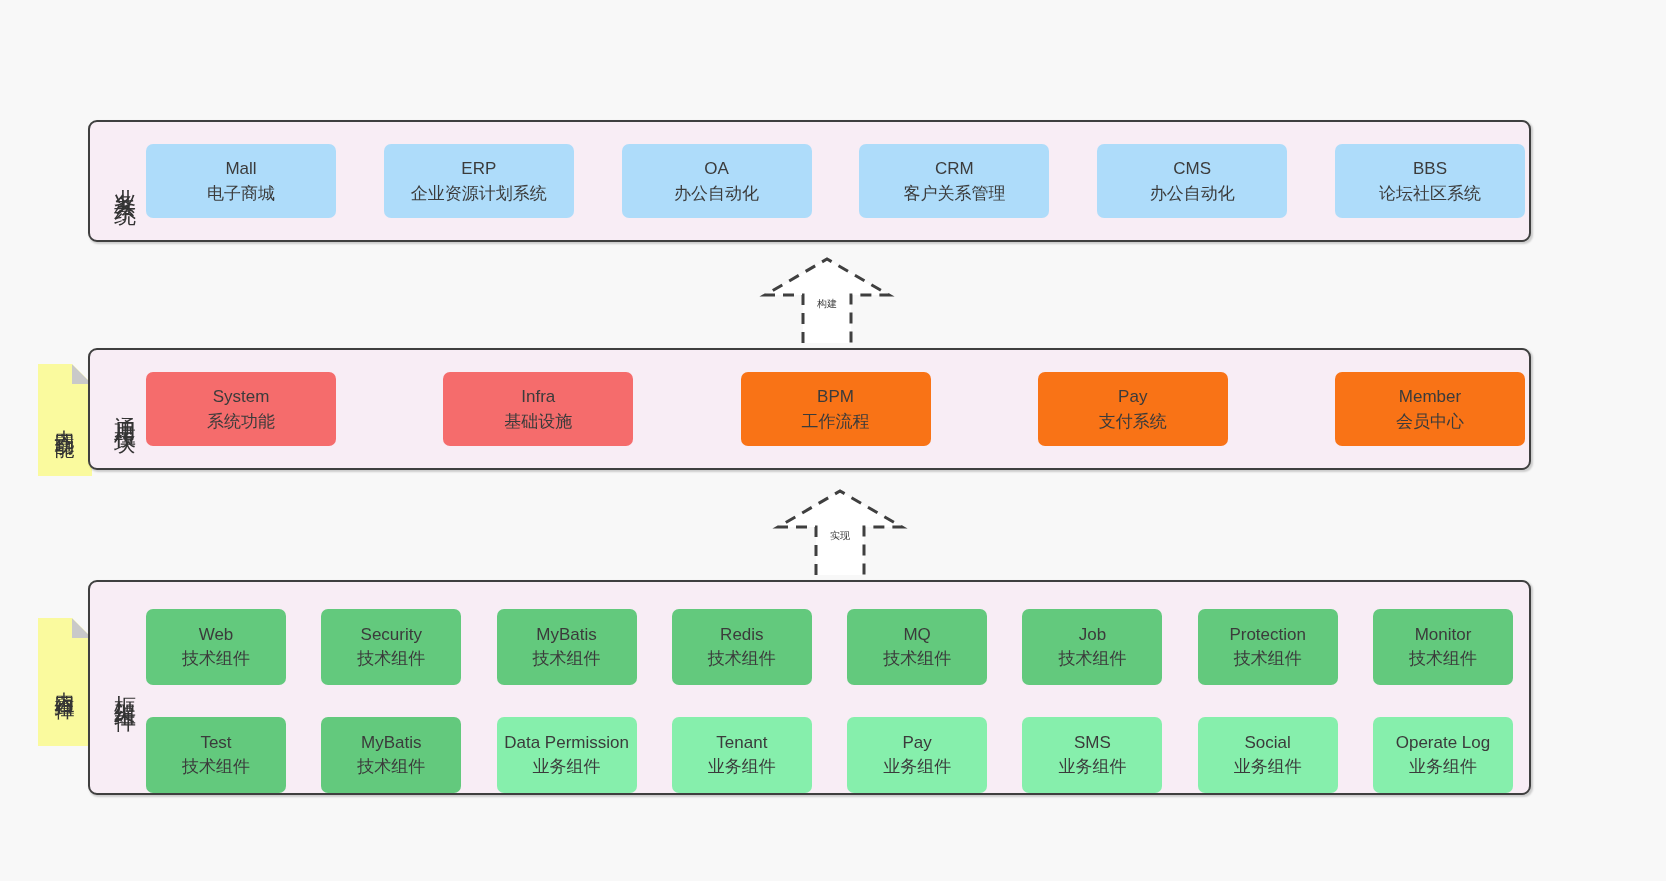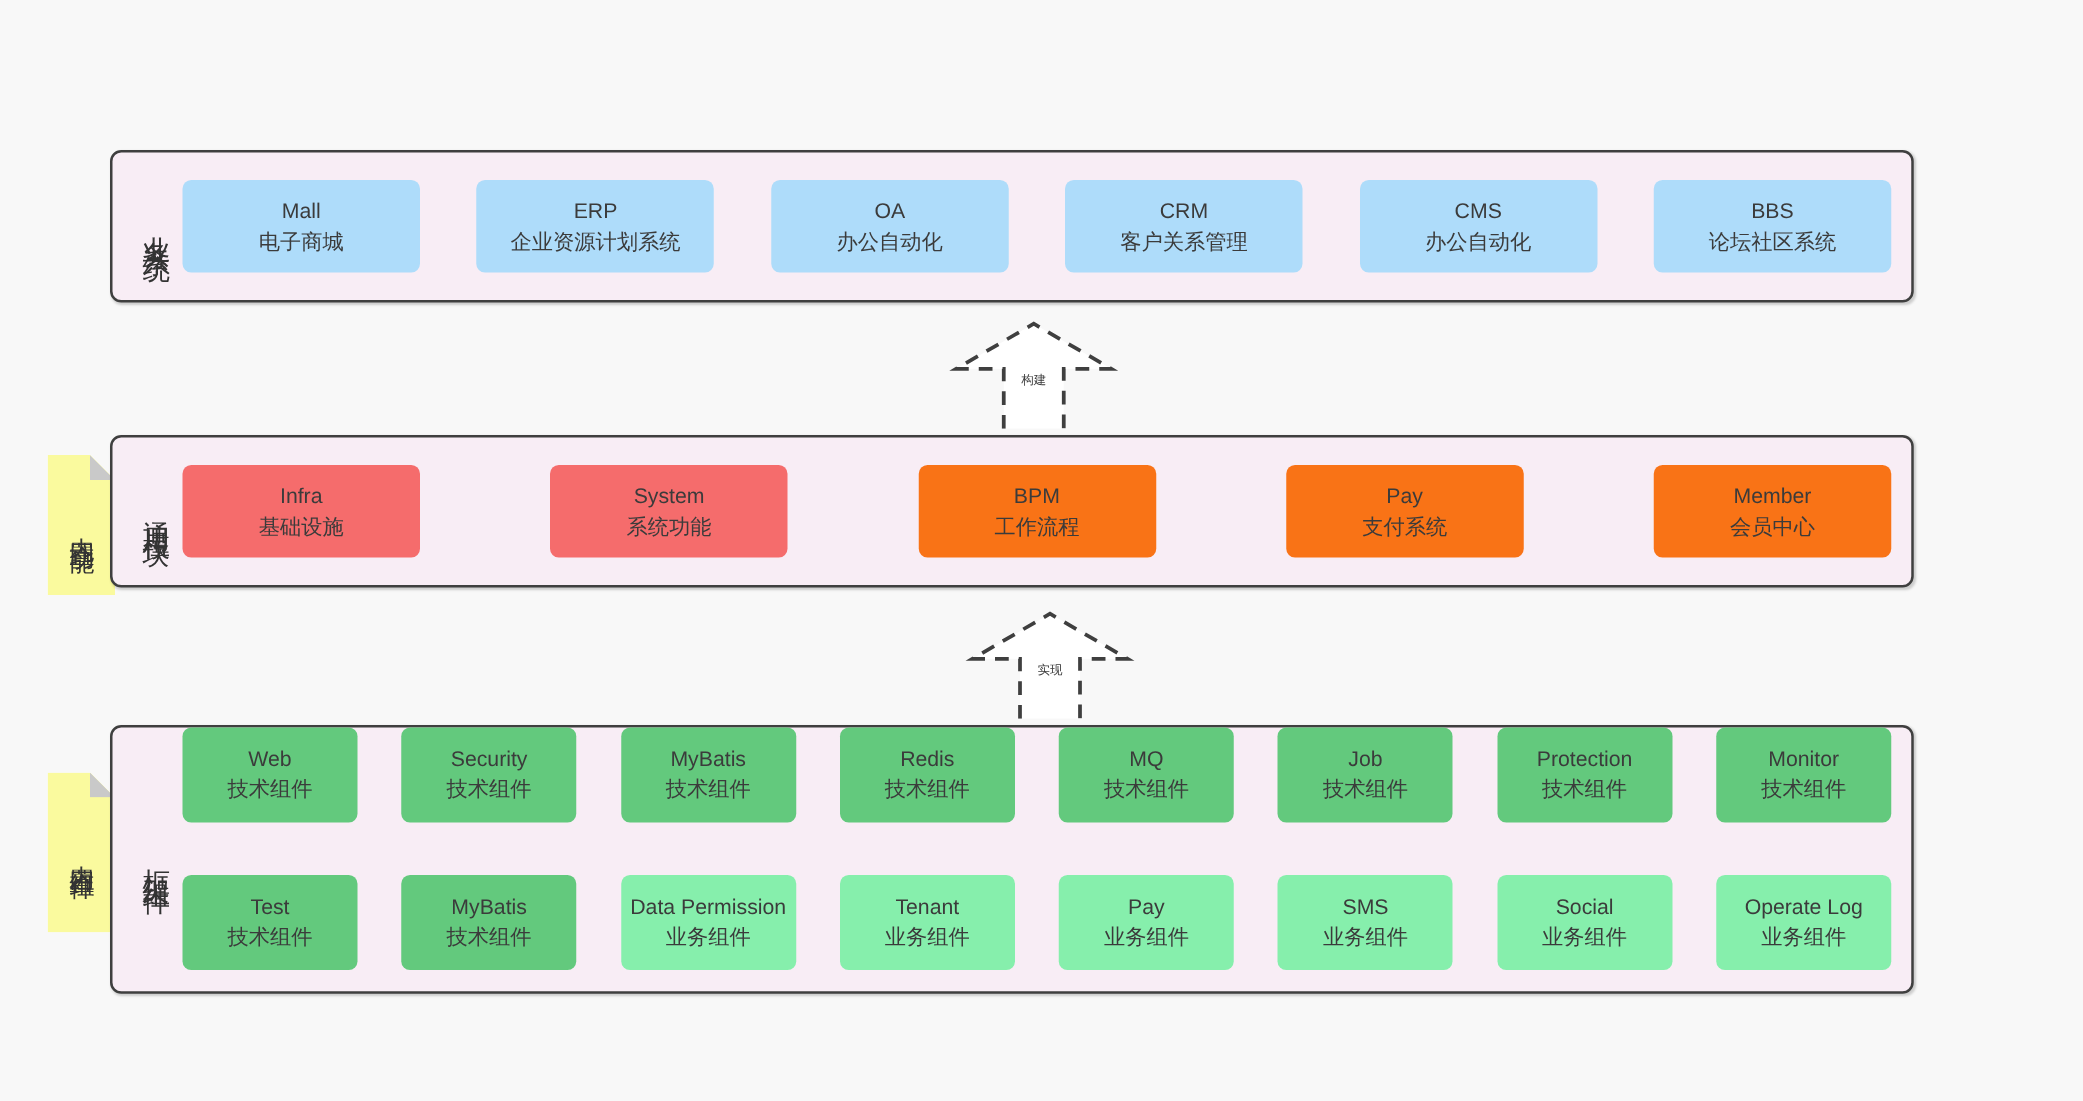--- a/index.html
+++ b/index.html
@@ -29,24 +29,24 @@
   .panel-label {
     width:56px; padding-left:14px;
     display:flex; align-items:center; justify-content:center;
     writing-mode:vertical-rl; text-orientation:upright;
     font-size:22px; letter-spacing:5px; line-height:1;
     color:#333;
   }
 
   .boxes-row {
     flex:1; display:flex; align-items:center; justify-content:space-between;
-    padding-right:16px;
+    padding-right:4px;
   }
   .boxes-col {
-    flex:1; display:flex; flex-direction:column; justify-content:flex-start; gap:42px;
+    flex:1; display:flex; flex-direction:column; justify-content:flex-end; gap:32px;
     padding-right:16px;
   }
   .boxes-col .row { display:flex; justify-content:space-between; }
 
   .box {
     border-radius:7px;
     display:flex; flex-direction:column; align-items:center; justify-content:center;
     text-align:center; font-size:17px; line-height:25px;
   }
   .box-lg { width:190px; height:74px; }
@@ -142,26 +142,26 @@
         <div>BBS</div>
         <div>论坛社区系统</div>
       </div>
     </div>
   </section>
 
   <section class="panel" id="panel-modules">
     <div class="panel-label">通用模块</div>
     <div class="boxes-row">
       <div class="box box-lg c-red">
+        <div>System</div>
+        <div>系统功能</div>
+      </div>
+      <div class="box box-lg c-red">
         <div>Infra</div>
         <div>基础设施</div>
-      </div>
-      <div class="box box-lg c-red">
-        <div>System</div>
-        <div>系统功能</div>
       </div>
       <div class="box box-lg c-pink">
         <div>BPM</div>
         <div>工作流程</div>
       </div>
       <div class="box box-lg c-pink">
         <div>Pay</div>
         <div>支付系统</div>
       </div>
       <div class="box box-lg c-pink">

